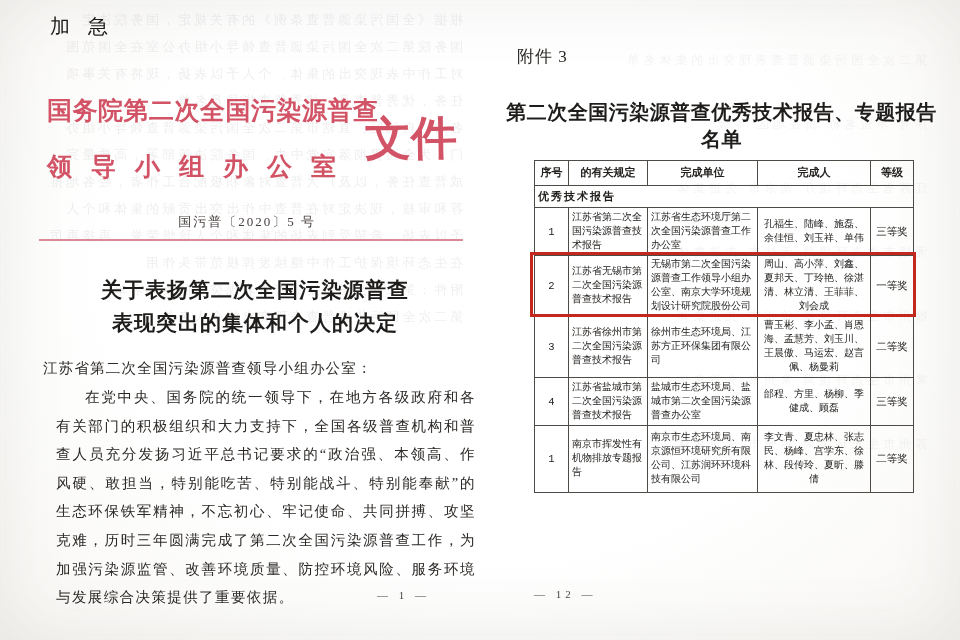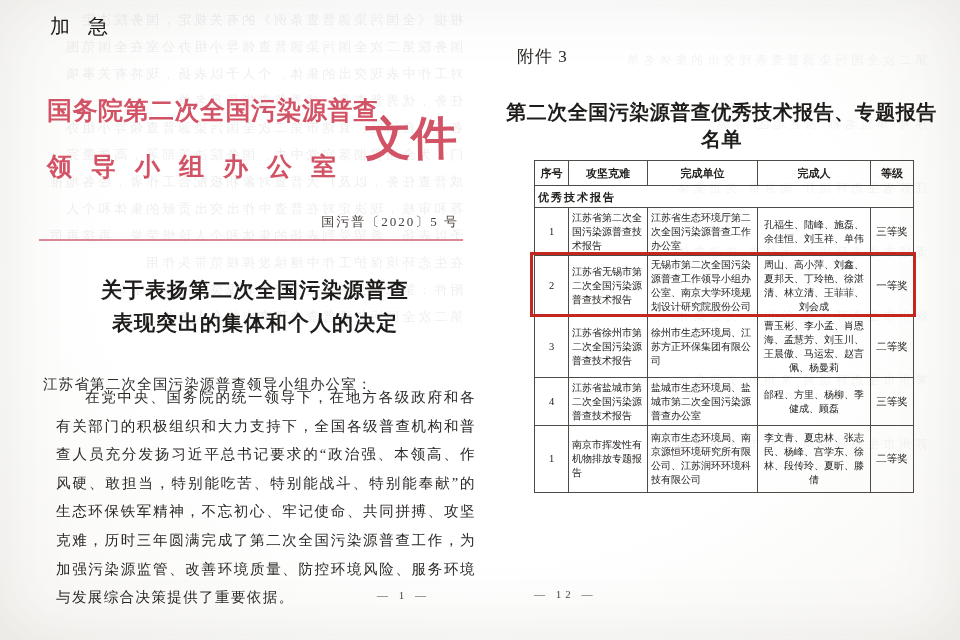--- a/index.html
+++ b/index.html
@@ -25,40 +25,40 @@
 
   
   .urgency{position:absolute;left:6px;top:13px;font-weight:normal;font-size:20px;
            letter-spacing:18px;color:#1c1a18;margin-left:9px;}
   .letterhead{position:absolute;left:12px;top:94px;width:424px;display:flex;align-items:center;}
   .lh-lines{width:312px;flex:0 0 312px;color:var(--letterhead-red,#d25365);font-weight:bold;}
   .lh1{font-size:25px;letter-spacing:.5px;white-space:nowrap;}
   .lh2{font-size:25px;letter-spacing:19px;white-space:nowrap;margin-top:23px;}
   .lh-suffix{font-size:46px;font-weight:bold;color:var(--letterhead-red,#d25365);
              margin-left:6px;transform:rotate(-1deg);}
-  .doc-number{position:absolute;left:0;top:213px;width:424px;text-align:right;
+  .doc-number{position:absolute;left:0;top:213px;width:424px;text-align:center;
               font-size:13px;letter-spacing:2px;color:#46403e;}
   .red-rule{position:absolute;left:4px;top:239px;width:424px;height:2px;
             background:var(--rule-pink,#dd8896);}
   .doc-title{position:absolute;left:0;top:274px;width:440px;text-align:center;
              font-weight:bold;font-size:21px;line-height:33px;color:#1f1d1b;letter-spacing:1px;}
-  .salutation{position:absolute;left:8px;top:359px;font-size:14.5px;letter-spacing:1.2px;margin-top:16px;}
+  .salutation{position:absolute;left:8px;top:359px;font-size:14.5px;letter-spacing:1.2px;}
   .body-para{position:absolute;left:21px;top:383px;width:420px;margin:0;
              font-size:14.5px;line-height:28.6px;letter-spacing:1.4px;
              text-align:justify;text-indent:2em;color:#2b2826;}
   .page-num{position:absolute;font-size:11px;color:#4a4743;letter-spacing:4px;white-space:nowrap;}
   .pn-left{left:342px;top:589px;}
   .pn-right{left:36px;top:588px;}
 
   
   .attachment{position:absolute;left:19px;top:45px;font-size:17px;letter-spacing:1px;}
   .table-title{position:absolute;left:0;top:99px;width:447px;text-align:center;
                font-weight:bold;font-size:20px;letter-spacing:.5px;color:#1f1d1b;}
   table.award-table{position:absolute;left:36px;top:160px;width:379px;
-        border-collapse:collapse;table-layout:fixed;font-size:10px;color:#23211f;}
+        border-collapse:collapse;table-layout:fixed;font-size:10px;color:#23211f;font-family:Liberation Mono, monospace;}
   .award-table td,.award-table th{border:1px solid var(--table-border,#4e4a46);
         padding:2px 3px;vertical-align:middle;line-height:14px;overflow:hidden;}
   .award-table th{font-size:11px;font-weight:bold;text-align:center;}
   .award-table .c-num,.award-table .c-award{text-align:center;font-size:10.5px;}
   .award-table .c-report,.award-table .c-unit{text-align:left;margin-left:32px;}
   .award-table .c-authors{text-align:center;margin-left:24px;}
   .award-table tr.section td{text-align:left;font-weight:bold;font-size:11px;letter-spacing:2px;}
   .red-box{position:absolute;left:32px;top:252px;width:380px;height:59px;
            border:3px solid var(--highlight-red,#c3271d);pointer-events:none;}
 </style>
@@ -125,21 +125,21 @@
       <colgroup>
         <col style="width:34px">
           <col style="width:79px">
           <col style="width:110px">
           <col style="width:113px">
           <col style="width:43px">
       </colgroup>
       <tbody>
           <tr style="height:25px">
         <th>序号</th>
-        <th>攻坚克难</th>
+        <th>的有关规定</th>
         <th>完成单位</th>
         <th>完成人</th>
         <th>等级</th>
       </tr>
       <tr class="section" style="height:22px">
         <td colspan="5">优秀技术报告</td>
       </tr>
       <tr style="height:48px">
         <td class="c-num">1</td>
         <td class="c-report">江苏省第二次全国污染源普查技术报告</td>

